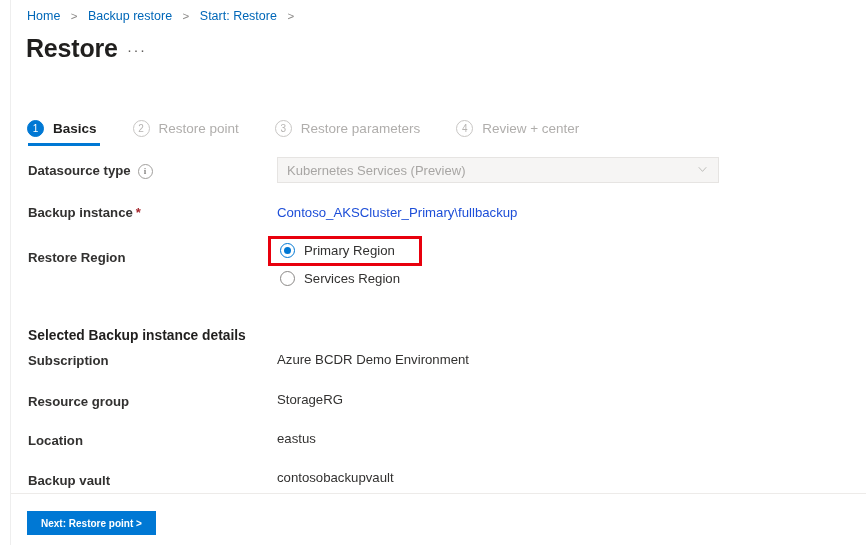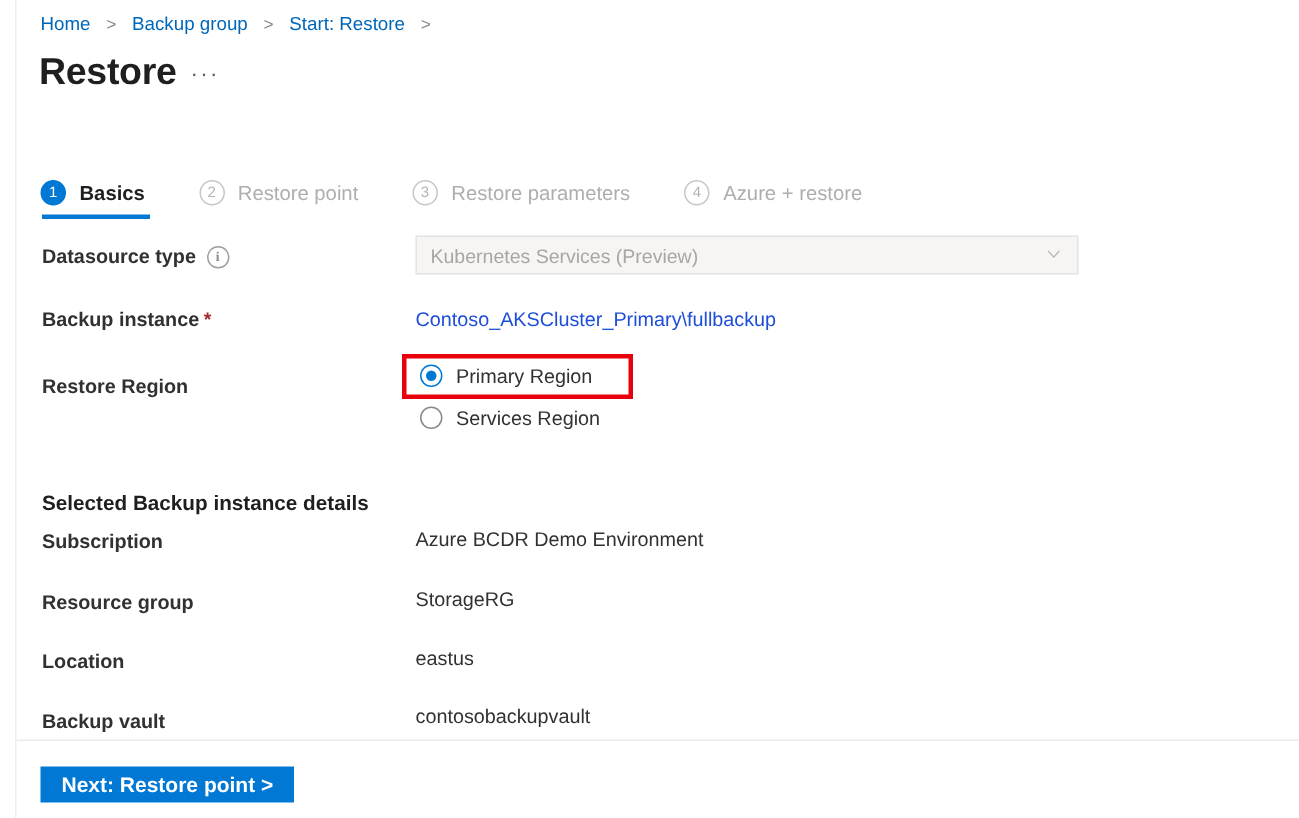--- a/index.html
+++ b/index.html
@@ -255,40 +255,40 @@
   }
   
   .next-button {
     position: absolute;
     left: 27px;
     top: 511px;
     height: 24px;
     padding: 0 14px;
     background: #0078d4;
     color: #ffffff;
-    font-size: 14px;
+    font-size: 10px;
     font-weight: 700;
     font-family: "Liberation Sans", sans-serif;
     border: none;
     cursor: pointer;
     display: flex;
     align-items: center;
     justify-content: center;
     white-space: nowrap;
   }
 </style>
 </head>
 <body>
 
 <div class="blade-edge"></div>
 
 <div class="breadcrumb">
   <a href="#">Home</a>
   <span class="sep">&gt;</span>
-  <a href="#">Backup group</a>
+  <a href="#">Backup restore</a>
   <span class="sep">&gt;</span>
   <a href="#">Start: Restore</a>
   <span class="sep">&gt;</span>
 </div>
 
 <div class="page-title">Restore</div>
 <div class="title-ellipsis">···</div>
 
 <div class="steps">
   <div class="step active">
@@ -299,21 +299,21 @@
   <div class="step inactive">
     <span class="circle">2</span>
     <span class="label">Restore point</span>
   </div>
   <div class="step inactive">
     <span class="circle">3</span>
     <span class="label">Restore parameters</span>
   </div>
   <div class="step inactive">
     <span class="circle">4</span>
-    <span class="label">Azure + restore</span>
+    <span class="label">Review + center</span>
   </div>
 </div>
 
 <div class="form-label" style="top:163px;">
   <span>Datasource type</span><i class="info-icon">i</i>
 </div>
 <div class="dropdown">
   <span class="dd-value">Kubernetes Services (Preview)</span>
   <svg class="chevron" viewBox="0 0 12 12">
     <polyline points="1,3 6,8.5 11,3" fill="none" stroke="#b3b1af" stroke-width="1.1"></polyline>

